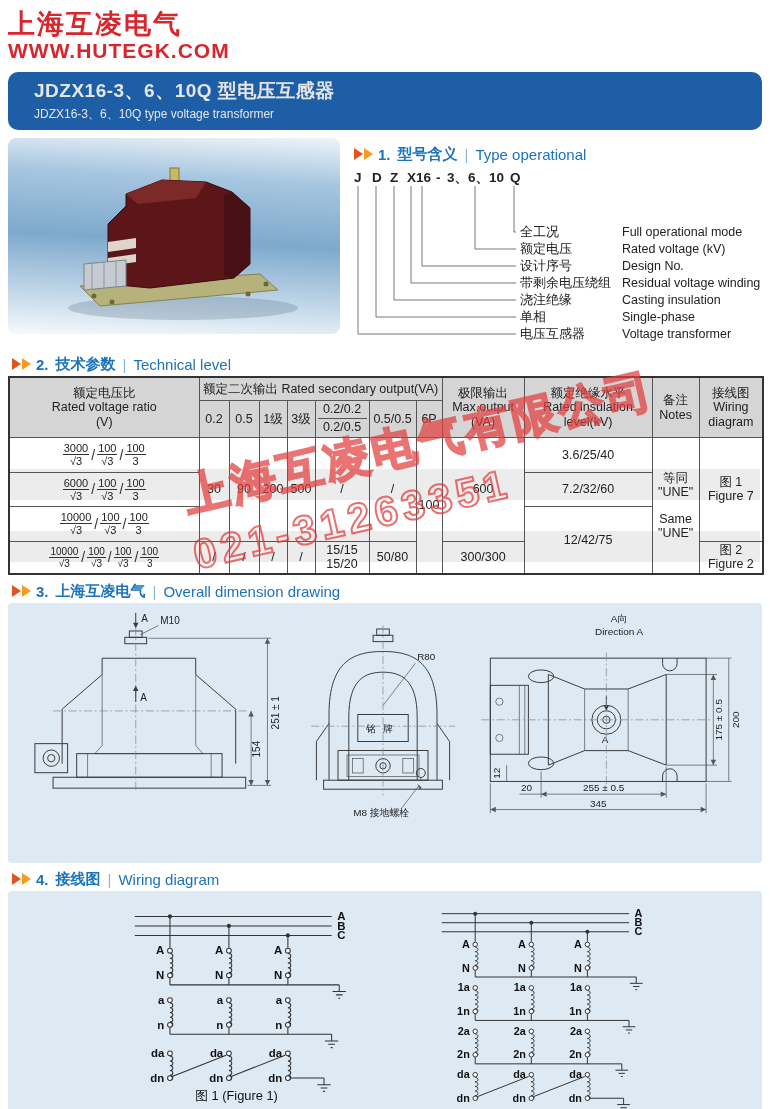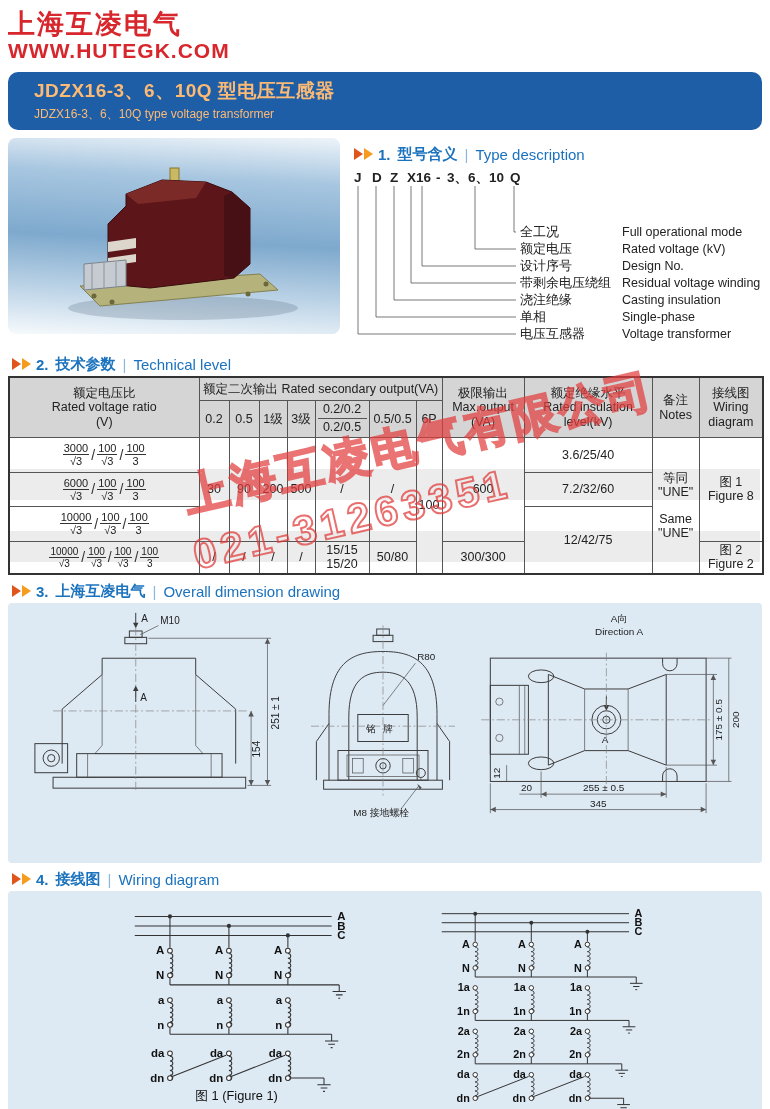--- a/index.html
+++ b/index.html
@@ -6,21 +6,21 @@
   body{font-family:"Liberation Sans","DejaVu Sans",sans-serif;color:#222}
   .page{position:relative;width:770px;height:1109px;margin:0 auto;background:#fff;overflow:hidden;padding:0}
   .inner{padding:6px 8px 0 8px}
 
   
   .logo{padding:4px 4px 0 0;line-height:1.05}
   .logo-zh{font-size:27px;font-weight:bold;color:#d7262c;letter-spacing:2px}
   .logo-url{font-size:21px;font-weight:bold;color:#d7262c;letter-spacing:1px;margin-top:2px}
 
   
-  .title-bar{background:#1e5ea7;border-radius:10px;color:#fdba74;padding:6px 10px 7px 26px;margin-top:10px}
+  .title-bar{background:#1e5ea7;border-radius:10px;color:#e5e5e5;padding:6px 10px 7px 26px;margin-top:10px}
   .tb-zh{font-size:19px;font-weight:bold;letter-spacing:.5px}
   .tb-en{font-size:12px;margin-top:2px}
 
   
   .sec-head{display:flex;align-items:center;gap:5px;margin:6px 0 2px 4px;height:20px}
   .chev{display:flex;align-items:center}
   .tri{width:0;height:0;border-top:6px solid transparent;border-bottom:6px solid transparent;border-left:9px solid #e0551c}
   .tri2{border-left-color:#f59b1e;margin-left:1px}
   .sh-num,.sh-zh{font-weight:bold;color:#1b72bd;font-size:15px}
   .sh-zh{margin-left:2px}
@@ -111,21 +111,21 @@
 
     <div class="sec1">
       <div class="sec-head">
         <span class="chev">
               <i class="tri"></i>
               <i class="tri tri2"></i>
             </span>
         <span class="sh-num">1.</span>
         <span class="sh-zh">型号含义</span>
         <span class="sh-sep">|</span>
-        <span class="sh-en">Type description</span>
+        <span class="sh-en">Type operational</span>
       </div>
       <svg viewBox="0 0 414 178" width="414" height="178">
         <g font-size="13.5" font-weight="bold" fill="#222">
           <text x="4" y="16">J</text>
           <text x="22" y="16">D</text>
           <text x="40" y="16">Z</text>
           <text x="57" y="16">X16</text>
           <text x="86" y="16">-</text>
           <text x="97" y="16">3、6、10</text>
           <text x="160" y="16">Q</text>
@@ -246,21 +246,21 @@
           <td rowspan="3">600</td>
           <td>3.6/25/40</td>
           <td rowspan="4">
             <div>等同</div>
                 <div>"UNE"</div>
             <div class="note3">Same</div>
                 <div>"UNE"</div>
           </td>
           <td rowspan="3">
             <div>图 1</div>
-                <div>Figure 8</div>
+                <div>Figure 7</div>
           </td>
         </tr>
         <tr>
           <td class="ratio-cell">
             <span class="frac"><span class="fn">6000</span><span class="fd">√3</span></span><span class="rs"></span><span class="frac"><span class="fn">100</span><span class="fd">√3</span></span><span class="rs"></span><span class="frac"><span class="fn">100</span><span class="fd">3</span></span>
           </td>
           <td>7.2/32/60</td>
         </tr>
         <tr>
           <td class="ratio-cell">

